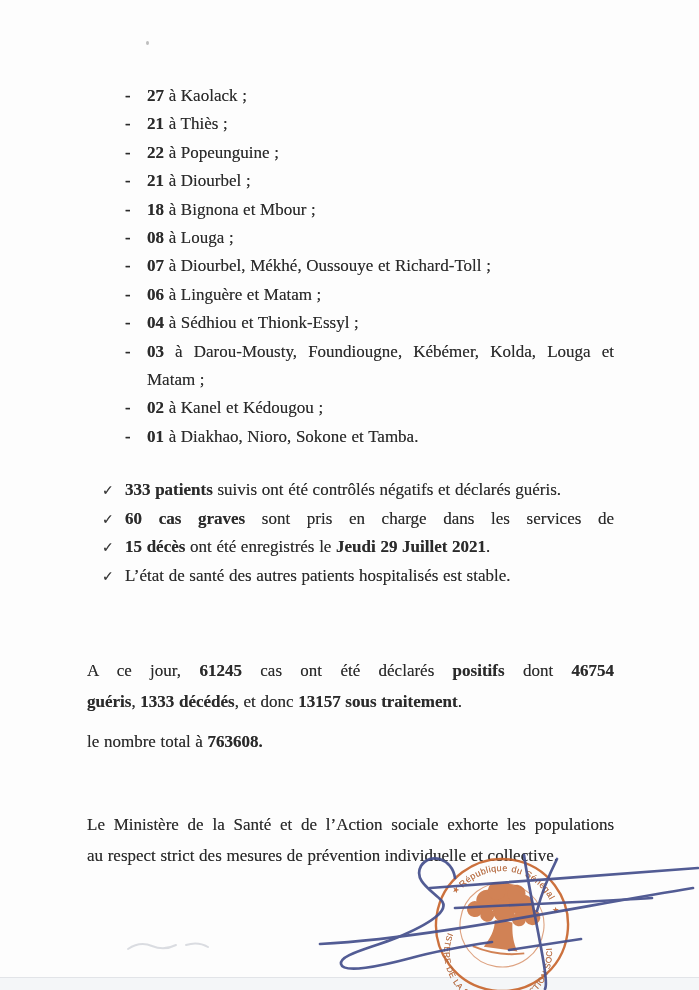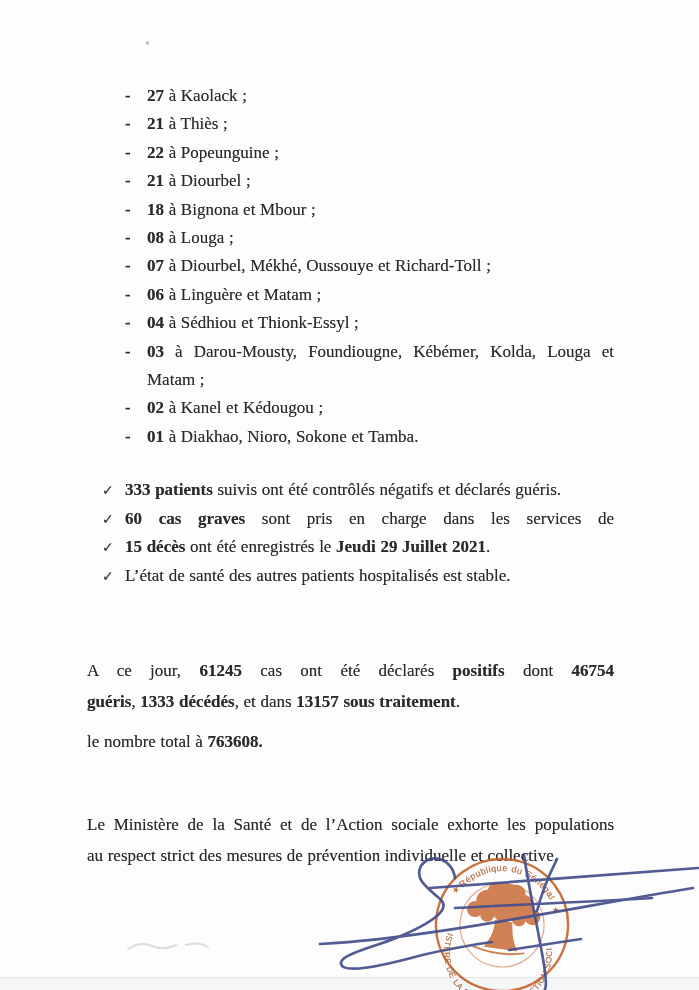--- a/index.html
+++ b/index.html
@@ -147,21 +147,21 @@
       <div class="check-row">
         <span class="check-glyph">✓</span>
         <div class="check-content">
           <div class="tline"><span>L’état de santé des autres patients hospitalisés est stable.</span></div>
         </div>
       </div>
     </div>
 
   <div class="abs para para-1">
       <div class="tline just"><span>A ce jour, </span><span class="b">61245</span><span> cas ont été déclarés </span><span class="b">positifs</span><span> dont </span><span class="b">46754</span></div>
-      <div class="tline"><span class="b">guéris</span><span>, </span><span class="b">1333 décédés</span><span>, et dans </span><span class="b">13157 sous traitement</span><span>.</span></div>
+      <div class="tline"><span class="b">guéris</span><span>, </span><span class="b">1333 décédés</span><span>, et donc </span><span class="b">13157 sous traitement</span><span>.</span></div>
     </div>
   <div class="abs para para-2">
       <div class="tline"><span>le nombre total à </span><span class="b">763608.</span></div>
     </div>
   <div class="abs para para-3">
       <div class="tline just"><span>Le Ministère de la Santé et de l’Action sociale exhorte les populations</span></div>
       <div class="tline"><span>au respect strict des mesures de prévention individuelle et collective.</span></div>
     </div>
 
   <div class="abs edge-strip"></div>

